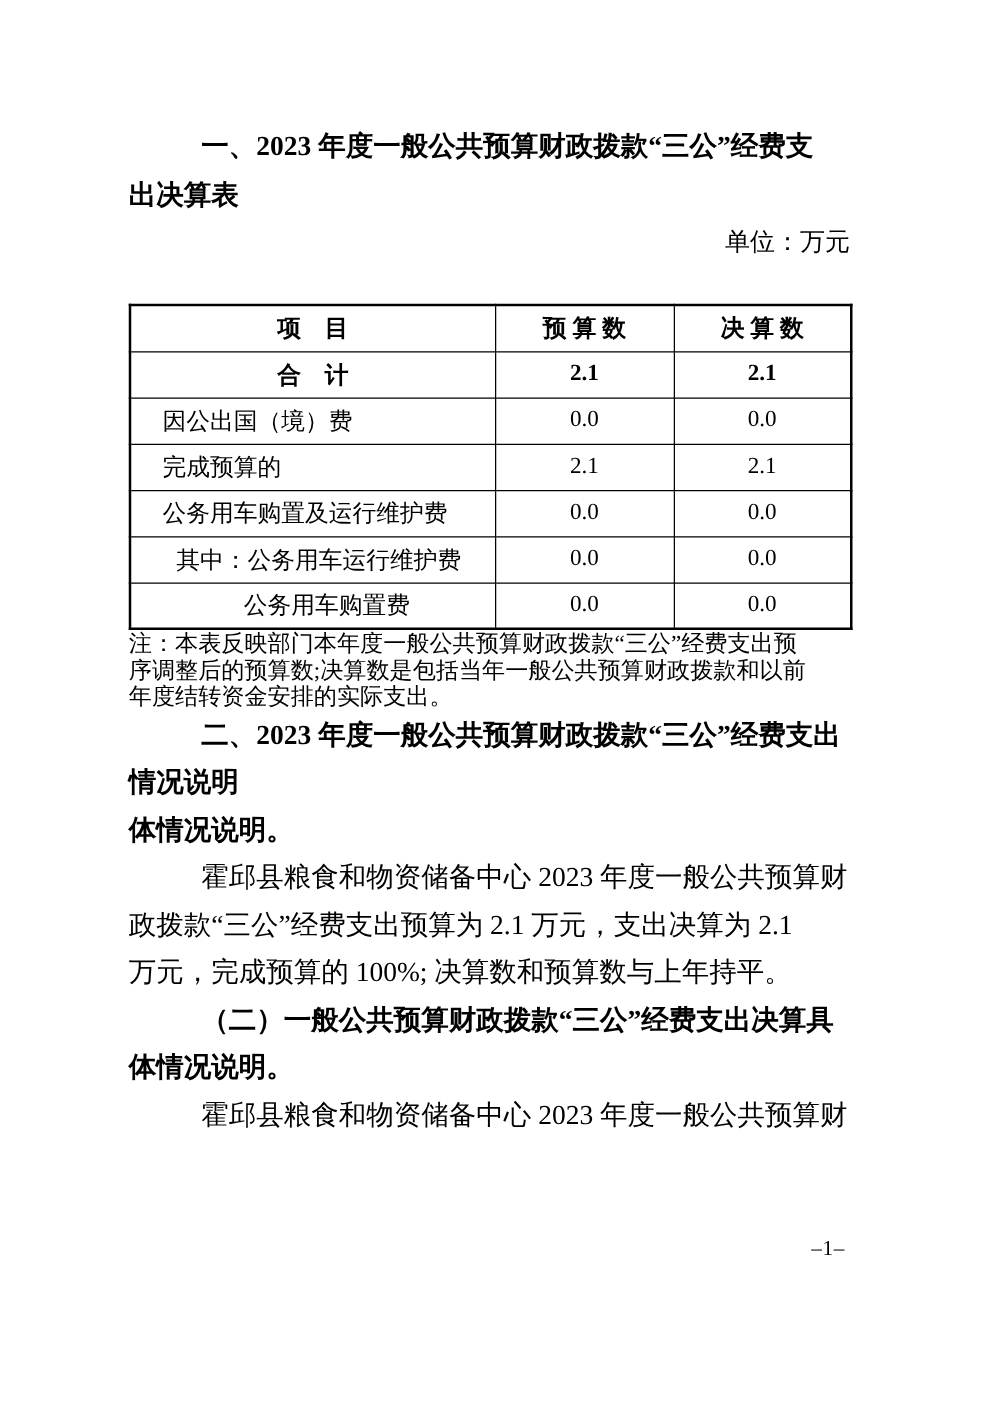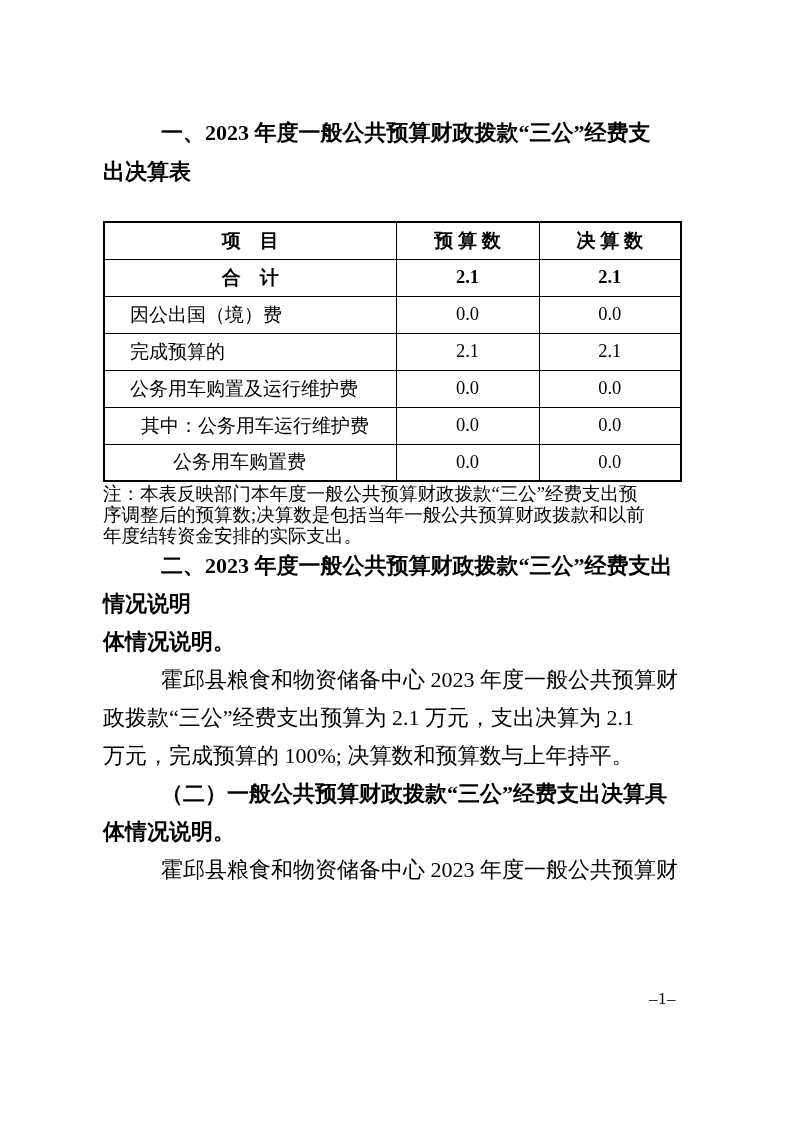--- a/index.html
+++ b/index.html
@@ -10,21 +10,21 @@
     height: 1122px;
     margin: 0 auto;
     background: #ffffff;
     font-family: "Liberation Serif", "DejaVu Serif", serif;
     color: #000000;
     overflow: hidden;
   }
   .content {
     position: absolute;
     left: 103px;
-    top: 113px;
+    top: 97px;
     width: 588px;
   }
   .line { display: block; white-space: nowrap; }
   .first-indent { text-indent: 58px; }
 
   .doc-title {
     margin: 0;
     font-size: 22px;
     font-weight: bold;
     line-height: 39px;
@@ -51,21 +51,21 @@
     font-size: 19px;
     overflow: hidden;
     vertical-align: middle;
   }
   .budget-table th { font-weight: bold; text-align: center; }
   .budget-table td.cell-item { text-align: left; padding-left: 25px; }
   .budget-table td.cell-num { text-align: center; font-size: 18.5px; }
   .budget-table tr.total-row td { font-weight: bold; }
   .budget-table tr.total-row td.cell-item { text-align: center; padding-left: 0; }
   .budget-table tr.row-sub td.cell-item { padding-left: 36px; }
-  .budget-table tr.row-subsub td.cell-item { padding-left: 68px; }
+  .budget-table tr.row-subsub td.cell-item { padding-left: 90px; }
 
   .note {
     margin-top: 2px;
     font-size: 18.5px;
     line-height: 21px;
   }
 
   .body-text {
     font-size: 22px;
     line-height: 38px;
@@ -85,20 +85,21 @@
 <body>
 
 <div class="page">
   <div class="content">
 
     <h1 class="doc-title">
       <span class="line first-indent">一、2023 年度一般公共预算财政拨款“三公”经费支</span>
       <span class="line">出决算表</span>
     </h1>
 
+    <div class="unit-line">单位：万元</div>
 
     <table class="budget-table">
       <colgroup>
         <col style="width:292px">
         <col style="width:143px">
         <col style="width:142px">
       </colgroup>
       <thead>
         <tr>
           <th>项　目</th>

